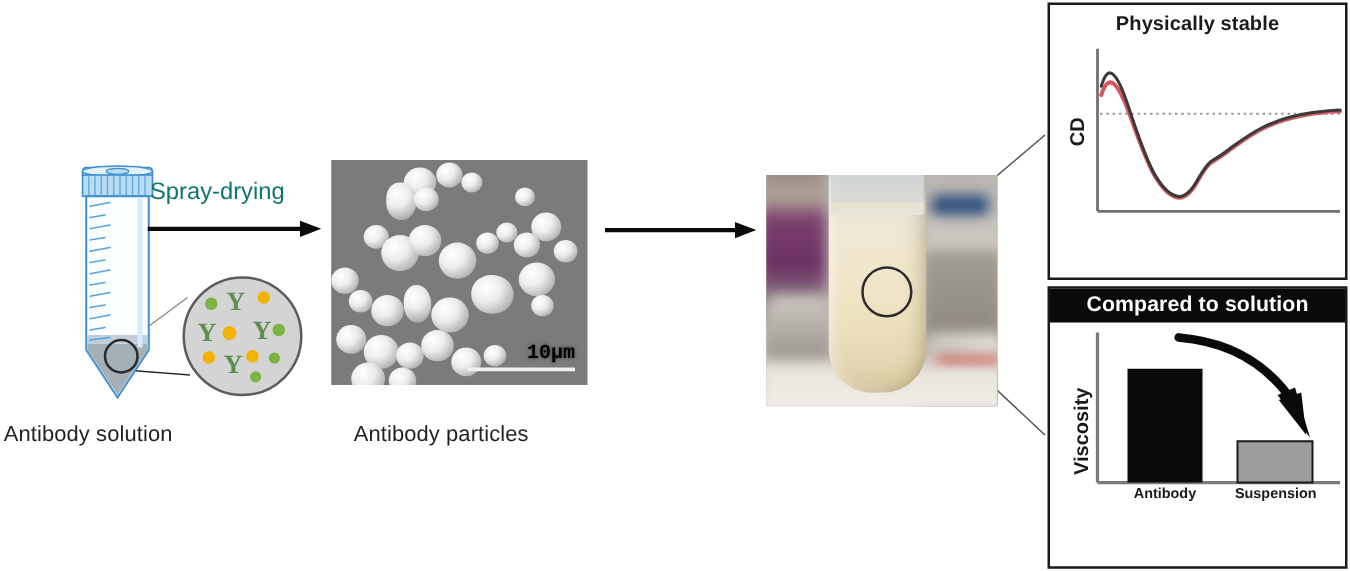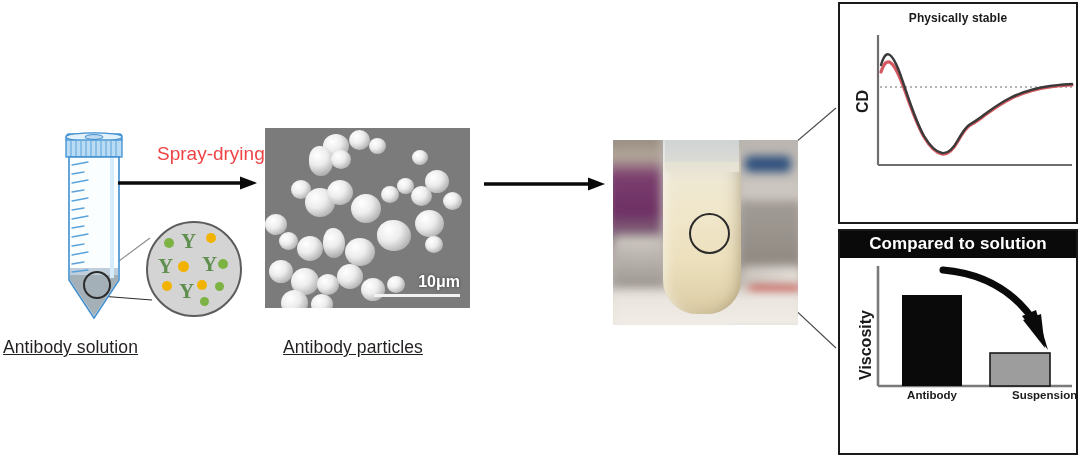--- a/index.html
+++ b/index.html
@@ -13,30 +13,28 @@
   
   .abs{position:absolute;}
 
   
   .caption{
     position:absolute;
     font-size:17.5px;
     color:#231f20;
     white-space:nowrap;
     letter-spacing:.1px;
-    text-decoration:underline;
   }
 
   
   .process-label{
     position:absolute;
     font-size:19px;
-    color:#ef4444;
+    color:#0f766e;
     white-space:nowrap;
-    margin-left:37px;
   }
 
   
   .tube-wrap{position:absolute;left:55px;top:132px;width:78px;height:192px;}
 
   
   .inset-circle{
     position:absolute;left:146px;top:221px;width:96px;height:96px;
     border-radius:50%;
     background:#d4d4d4;
@@ -63,22 +61,23 @@
   }
   .sem-blob{
     position:absolute;border-radius:50%;
     background:radial-gradient(circle at 35% 32%, #ffffff 0%, #ededed 38%, #b9b9b9 72%, #8d8d8d 100%);
   }
   .sem-scalebar{
     position:absolute;right:10px;bottom:11px;width:86px;height:3px;background:#f2f2f2;
   }
   .sem-scaletext{
     position:absolute;right:10px;bottom:17px;
-    color:#ffffff;font-size:16px;font-weight:bold;white-space:nowrap;
+    color:#000000;font-size:16px;font-weight:bold;white-space:nowrap;
     text-shadow:0 0 3px rgba(0,0,0,.55);
+    font-family:Liberation Mono, monospace;
   }
 
   
   .vial-photo{
     position:absolute;left:613px;top:140px;width:185px;height:185px;
     overflow:hidden;background:#b9b2ae;
   }
   .vial-bgblur{position:absolute;filter:blur(5px);}
   .vial-body{
     position:absolute;left:50px;top:-4px;width:78px;height:178px;
@@ -99,21 +98,21 @@
     border:2px solid #1a1a1a;box-sizing:border-box;background:#ffffff;
   }
   .panel-top{top:2px;height:222px;}
   .panel-bottom{top:229px;height:226px;}
   .panel-head{
     background:#0a0a0a;color:#ffffff;
     text-align:center;font-size:17px;font-weight:bold;
     padding:3px 0 4px 0;letter-spacing:.1px;
   }
   .panel-sub{
-    text-align:center;font-size:12px;font-weight:bold;color:#1a1a1a;
+    text-align:center;font-size:16px;font-weight:bold;color:#1a1a1a;
     margin-top:7px;letter-spacing:.1px;
   }
   .panel-plot{position:relative;width:100%;}
 
   
   .axis-title{
     position:absolute;
     font-weight:bold;color:#1a1a1a;
     transform:rotate(-90deg);
     transform-origin:left top;
@@ -309,17 +308,17 @@
 
         <rect x="62" y="37" width="60" height="91" fill="#0a0a0a"></rect>
 
         <rect x="150" y="95" width="60" height="33" fill="#9d9d9d" stroke="#1a1a1a" stroke-width="1.6"></rect>
 
         <path d="M103,12 C150,16 178,38 196,66" fill="none" stroke="#0a0a0a" stroke-width="7" stroke-linecap="round"></path>
         <polygon points="182,58 208,92 196,52" fill="#0a0a0a"></polygon>
         <polygon points="183,62 205,90 201,56" fill="#0a0a0a"></polygon>
       </svg>
       <span class="tick-label" style="left:62px;top:131px;width:60px;">Antibody</span>
-      <span class="tick-label" style="left:148px;top:131px;width:64px;margin-left:24px;">Suspension</span>
+      <span class="tick-label" style="left:148px;top:131px;width:64px;">Suspension</span>
     </div>
   </div>
 
 </div>
 
 </body></html>

